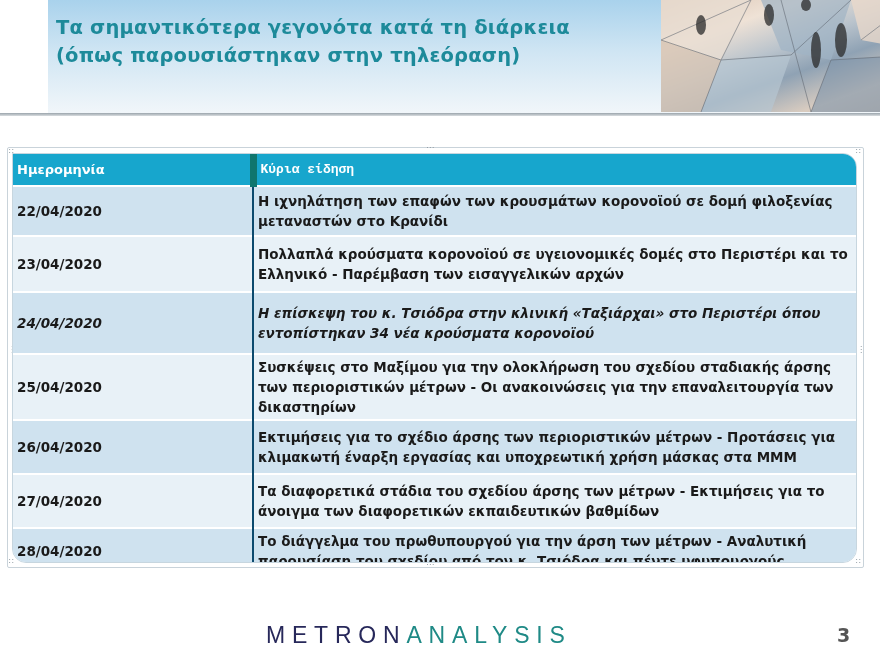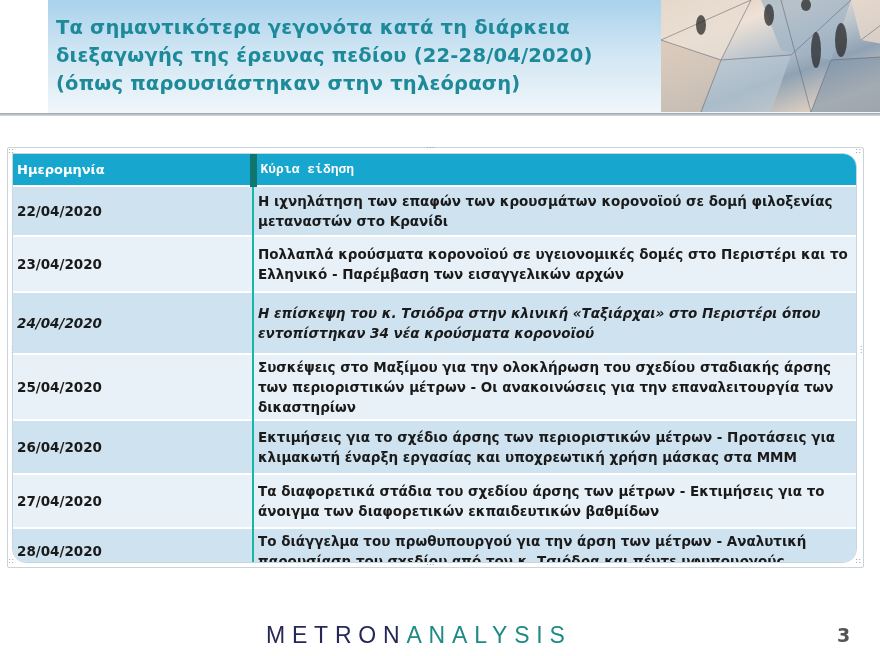--- a/index.html
+++ b/index.html
@@ -51,21 +51,21 @@
   table { border-collapse: collapse; width: 845px; table-layout: fixed; }
   th {
     background: #17a6cd; color: #ffffff; text-align: left; font-weight: bold;
     font-family: "DejaVu Sans", sans-serif; font-size: 13px; height: 32px;
     padding: 0 4px; border-right: 7px solid #0f766e;
   }
   th:last-child { border-right: none; font-family: Liberation Mono, monospace; }
   td {
     font-family: "DejaVu Sans", sans-serif; font-weight: bold; font-size: 13.5px;
     color: #1a1a1a; vertical-align: middle; padding: 2px 4px;
-    border-right: 2px solid #14b8a6; border-top: 2px solid #ffffff; line-height: 20px;
+    border-right: 2px solid #0c4a6e; border-top: 2px solid #ffffff; line-height: 20px;
   }
   td:last-child { border-right: none; }
   tr.odd td { background: #cfe2ef; }
   tr.even td { background: #e8f1f7; }
   col.c1 { width: 240px; }
   col.c2 { width: 605px; }
 
   .footer-logo {
     position: absolute; left: 266px; top: 622px; font-family: Liberation Sans, sans-serif;
     font-size: 23px; letter-spacing: 6.8px; white-space: nowrap;
@@ -76,21 +76,20 @@
     position: absolute; left: 837px; top: 624px; font-family: "DejaVu Sans", sans-serif;
     font-weight: bold; font-size: 19px; color: #555555;
   }
 </style>
 </head>
 <body>
 
 <div class="header">
   <div class="title">
     <span>Τα σημαντικότερα γεγονότα κατά τη διάρκεια</span>
-    <span>διεξαγωγής της έρευνας πεδίου (22-28/04/2020)</span>
     <span>(όπως παρουσιάστηκαν στην τηλεόραση)</span>
   </div>
   <div class="logo-box">
     <svg width="253" height="112" viewBox="0 0 253 112">
       <polygon points="0,0 90,0 60,60 0,40" fill="#e9ddd2" opacity="0.8"></polygon>
       <polygon points="100,0 190,0 170,60 120,50" fill="#9fb3c4" opacity="0.7"></polygon>
       <polygon points="190,0 253,0 253,50 200,40" fill="#e8d8ca" opacity="0.8"></polygon>
       <polygon points="60,60 130,55 110,112 40,112" fill="#b7c6d2" opacity="0.7"></polygon>
       <polygon points="170,60 253,55 253,112 150,112" fill="#7f95aa" opacity="0.6"></polygon>
       <polygon points="0,40 60,60 40,112 0,112" fill="#d6c4b4" opacity="0.8"></polygon>

